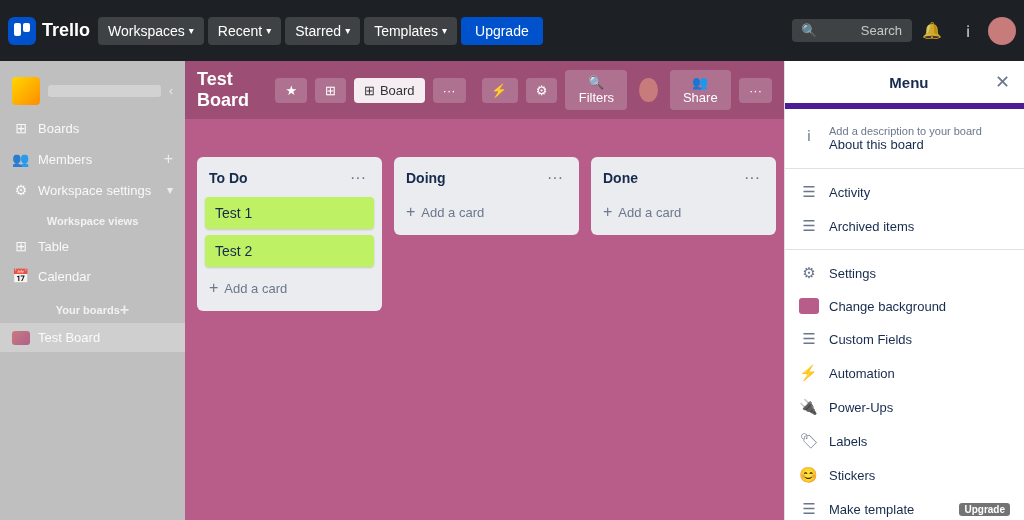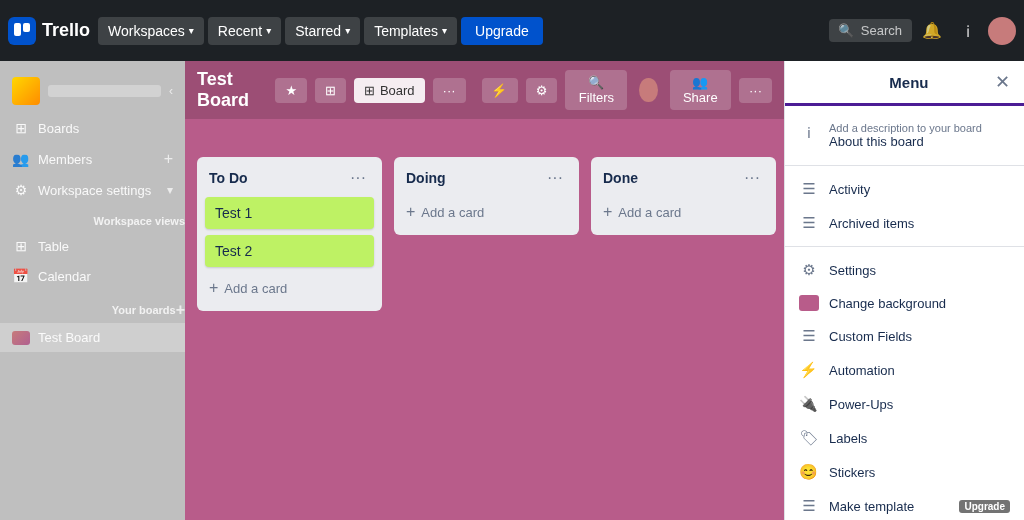--- a/index.html
+++ b/index.html
@@ -138,28 +138,28 @@
       color: rgba(255,255,255,0.9);
       position: relative;
     }
     .sidebar-item-icon { font-size: 14px; width: 18px; text-align: center; flex-shrink: 0; }
     .sidebar-item-label { flex: 1; }
     .sidebar-item-add {
       color: rgba(255,255,255,0.7);
       font-size: 16px;
     }
     .sidebar-section-header {
-      padding: 10px 0 4px;
+      padding: 10px 28px 4px;
       font-size: 11px;
       font-weight: 700;
       color: rgba(255,255,255,0.8);
       text-transform: none;
       display: flex;
       align-items: center;
-      justify-content: flex-end;
+      justify-content: center;
     }
     .sidebar-board-item {
       display: flex;
       align-items: center;
       padding: 7px 12px;
       gap: 8px;
       cursor: pointer;
       font-size: 13px;
       color: rgba(255,255,255,0.9);
       background: rgba(255,255,255,0.25);
@@ -276,21 +276,21 @@
       flex-direction: column;
       flex-shrink: 0;
       overflow-y: auto;
       position: relative;
     }
     .menu-header {
       display: flex;
       align-items: center;
       justify-content: space-between;
       padding: 12px 14px;
-      border-bottom: 3px solid #4c1d95;
+      border-bottom: 6px solid #4c1d95;
     }
     .menu-title {
       font-size: 15px;
       font-weight: 600;
       color: #172b4d;
       flex: 1;
       text-align: center;
     }
     .menu-close {
       background: transparent;
@@ -386,21 +386,21 @@
     <span class="nav-chevron">▾</span>
   </button>
   <button class="nav-btn">
     <span>Templates</span>
     <span class="nav-chevron">▾</span>
   </button>
   <button class="nav-create">Upgrade</button>
   <div class="nav-divider"></div>
   <div class="search-bar">
     <span>🔍</span>
-    <span style="color:rgba(255,255,255,0.7);font-size:13px;">Search</span>
+    <span style="color:rgba(255,255,255,0.7);font-size:13px;margin-left:37px;">Search</span>
   </div>
   <button class="nav-icon-btn">🔔</button>
   <button class="nav-icon-btn">ℹ</button>
   <div class="nav-avatar"></div>
 </div>
 
 <div class="main-layout">
 
   <div class="sidebar">
     <div class="sidebar-workspace">

